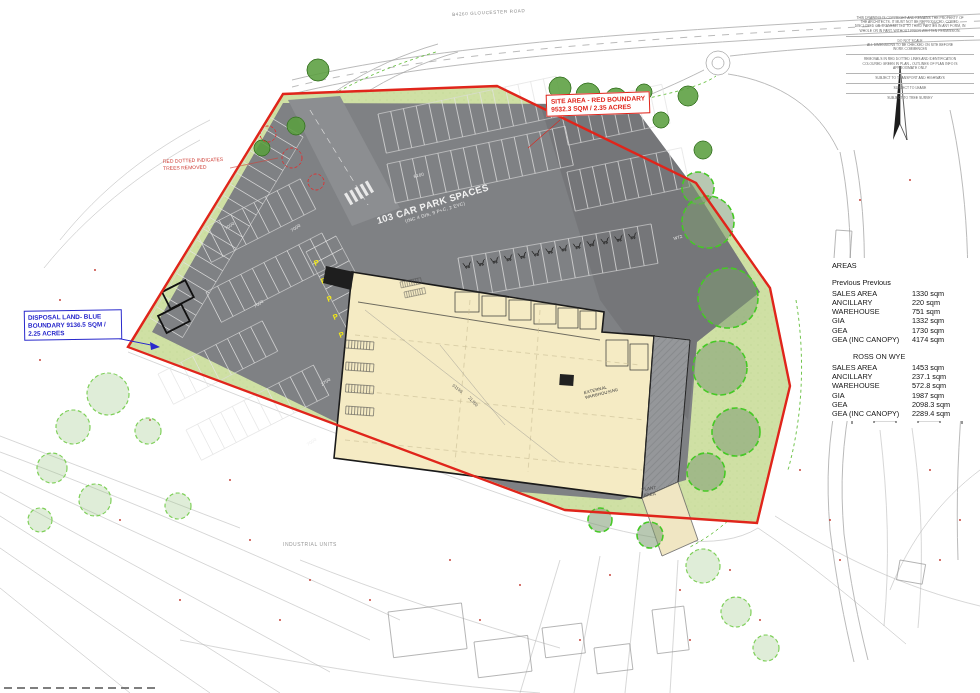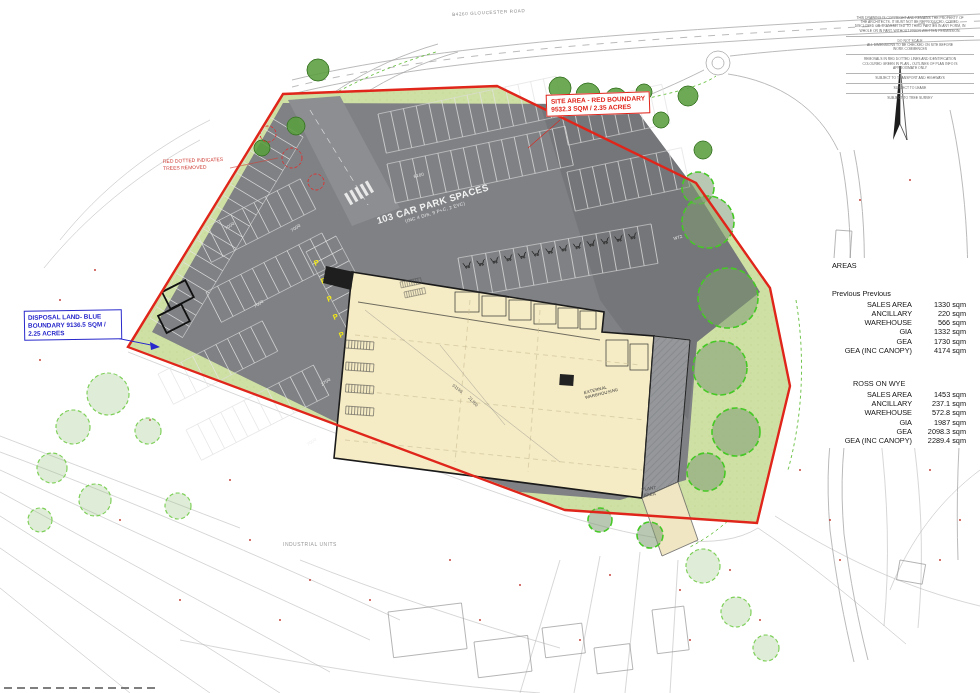--- a/index.html
+++ b/index.html
@@ -18,26 +18,26 @@
   .carpark-lbl .cp-title{font-size:9.5px;font-weight:bold;letter-spacing:.4px;}
   .carpark-lbl .cp-sub{font-size:4.6px;letter-spacing:.3px;margin-top:1px;color:#e6e6e6;}
   .ext-hard{left:584px;top:386px;font-size:4.2px;color:#3a3a3a;line-height:5px;transform:rotate(-14deg);letter-spacing:.2px;}
   .plant{left:642px;top:486px;font-size:4.5px;color:#4a4a4a;line-height:5.6px;text-align:center;transform:rotate(-8deg);}
   .notes{left:846px;top:14px;width:128px;color:#6a6a6a;font-size:3.4px;line-height:4.2px;text-align:center;}
   .note-group{padding:2px 2px 3px 2px;border-bottom:0.5px solid #b5b5b5;}
   .note-group:last-child{border-bottom:none;}
   .note-group span{display:block;}
   .areas{left:828px;top:258px;width:142px;background:#fff;padding:3px 4px;color:#111;
          font-size:7.3px;line-height:9.3px;}
-  .areas .t-title{margin-bottom:19px;}
+  .areas .t-title{margin-bottom:8px;}
   .areas .t-sub{margin-bottom:1px;}
-  .areas .t-row{display:flex;text-align:right;}
+  .areas .t-row{display:flex;}
   .areas .t-row span:first-child{width:80px;}
   .areas .t-row .t-val{width:54px;}
-  .areas .sec2{margin-top:24px;padding-left:21px;}
+  .areas .sec2{margin-top:8px;padding-left:21px;}
   .bays{stroke:#e3e3e3;stroke-width:.8;fill:none;opacity:.85;}
   .bays-rail{stroke:#dcdcdc;stroke-width:.7;fill:none;opacity:.8;}
   .survey{stroke:#b5b5b5;stroke-width:.55;fill:none;}
   .roadln{stroke:#a8a8a8;stroke-width:.8;fill:none;}
   .bldgln{stroke:#9a9a9a;stroke-width:.7;fill:none;}
   .hedge{stroke:#62bd3a;stroke-width:.9;fill:none;stroke-dasharray:3 3;}
   .pmark{font:bold 7.5px "Liberation Sans",sans-serif;fill:#f2e816;}
   .dimtxt{font-size:4.3px;fill:#ededed;letter-spacing:.3px;}
   .bdim{font-size:4.3px;fill:#555;}
   .wt{font-size:4.2px;fill:#e8e8e8;}
@@ -468,21 +468,21 @@
   <div class="t-row">
         <span>SALES AREA</span>
         <span class="t-val">1330 sqm</span>
       </div>
   <div class="t-row">
         <span>ANCILLARY</span>
         <span class="t-val">220 sqm</span>
       </div>
   <div class="t-row">
         <span>WAREHOUSE</span>
-        <span class="t-val">566 sqm</span>
+        <span class="t-val">751 sqm</span>
       </div>
   <div class="t-row">
         <span>GIA</span>
         <span class="t-val">1332 sqm</span>
       </div>
   <div class="t-row">
         <span>GEA</span>
         <span class="t-val">1730 sqm</span>
       </div>
   <div class="t-row">

